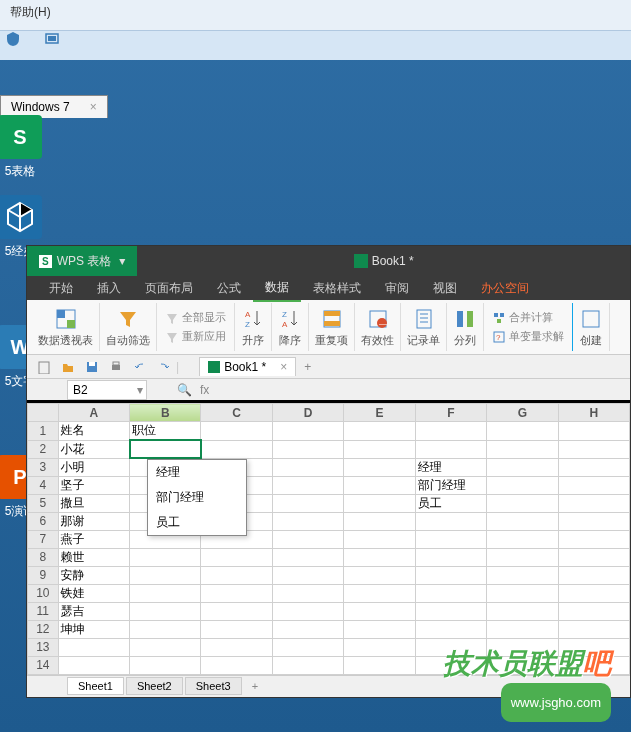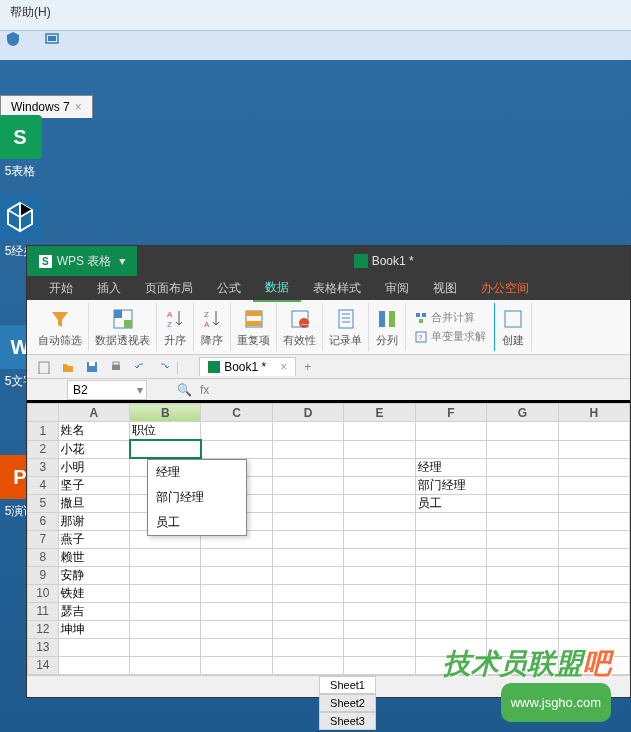--- a/index.html
+++ b/index.html
@@ -2,21 +2,21 @@
 <html><head>
 <meta charset="utf-8">
 <style>
 * { margin: 0; padding: 0; box-sizing: border-box; font-family: "Microsoft YaHei", SimSun, sans-serif; }
 body { width: 631px; height: 732px; background: linear-gradient(180deg, #2E6DA4 0%, #1E5A8E 100%); overflow: hidden; position: relative; }
 
 .top-menu { background: #E8F0F8; height: 30px; padding: 4px 10px; font-size: 12px; color: #333; }
 .top-bar2 { background: #D6E6F5; height: 30px; border-top: 1px solid #B0C8E0; }
 .top-bar2 .icon-btn { display: inline-block; width: 30px; height: 30px; text-align: center; line-height: 30px; margin-left: 5px; }
 
-.win-tab { position: absolute; top: 95px; left: 0; background: #F5F5F5; border: 1px solid #888; border-bottom: none; padding: 4px 10px; font-size: 12px; display: flex; align-items: center; gap: 5px; }
+.win-tab { position: absolute; top: 95px; left: 0; background: #F5F5F5; border: 1px solid #888; border-bottom: none; padding: 4px 10px; font-size: 12px; display: flex; align-items: center; gap: 20px; }
 .win-tab .close { color: #999; cursor: pointer; }
 
 .desktop-icon { position: absolute; text-align: center; color: white; font-size: 12px; width: 60px; }
 .desktop-icon .ico { width: 44px; height: 44px; margin: 0 auto 4px; display: flex; align-items: center; justify-content: center; border-radius: 4px; }
 .di1 { top: 115px; left: -10px; }
 .di1 .ico { background: #0F9D58; color: white; font-size: 20px; font-weight: bold; }
 .di2 { top: 195px; left: -10px; }
 .di2 .ico { background: #1E6DA8; }
 .di3 { top: 325px; left: -10px; }
 .di3 .ico { background: #2B7CB5; color: white; font-size: 20px; font-weight: bold; }
@@ -26,21 +26,21 @@
 .wps-window { position: absolute; top: 245px; left: 26px; width: 605px; background: white; border: 1px solid #333; }
 .wps-title { background: #3A3A3A; color: #E0E0E0; height: 30px; display: flex; align-items: center; font-size: 12px; }
 .wps-logo { background: #0F8A4E; padding: 6px 12px; display: flex; align-items: center; gap: 5px; height: 30px; }
 .wps-logo .s { background: white; color: #0F8A4E; font-weight: bold; padding: 1px 3px; font-size: 10px; }
 .wps-logo .drop { margin-left: 3px; }
 .wps-doctitle { margin: 0 auto; display: flex; align-items: center; gap: 4px; }
 .wps-doctitle .doc-ico { width: 14px; height: 14px; background: #0F8A4E; }
 
 .wps-tabs { background: #3A3A3A; height: 24px; display: flex; align-items: center; padding-left: 10px; }
 .wps-tab { color: #CCC; padding: 4px 12px; font-size: 12px; cursor: pointer; }
-.wps-tab[data-active="true"] { border-bottom: 2px solid #4CAF50; color: #5eead4; }
+.wps-tab[data-active="true"] { border-bottom: 2px solid #4CAF50; color: #e5e5e5; }
 .wps-tab.orange { color: #FF6B35; }
 
 .ribbon { background: #F8F8F8; height: 55px; border-bottom: 1px solid #CCC; display: flex; padding: 3px 5px; }
 .ribbon-group { border-right: 1px solid #DDD; padding: 0 6px; display: flex; flex-direction: column; align-items: center; justify-content: center; font-size: 11px; color: #555; }
 .ribbon-group .gi { width: 24px; height: 24px; margin-bottom: 2px; }
 .ribbon-small { font-size: 11px; color: #888; padding: 2px 4px; display: flex; align-items: center; gap: 3px; }
 
 .qat { background: #F0F0F0; height: 24px; border-bottom: 1px solid #CCC; display: flex; align-items: center; padding: 0 5px; font-size: 12px; }
 .qat .qbtn { width: 20px; height: 20px; margin: 0 2px; display: inline-flex; align-items: center; justify-content: center; }
 .qat .doc-tab { margin-left: 20px; display: flex; align-items: center; gap: 4px; border: 1px solid #CCC; border-bottom: none; padding: 2px 8px; background: white; }
@@ -58,21 +58,21 @@
 .grid .rowhead { background: #E8E8E8; text-align: center; width: 30px; color: #555; }
 .grid .colhead { background: #E8E8E8; text-align: center; color: #555; height: 18px; }
 .grid .colhead.selected { background: linear-gradient(180deg, #D8EEC6, #B8D98E); }
 .grid .corner { background: #E8E8E8; width: 30px; }
 .grid .selected-cell { border: 2px solid #0F8A4E; position: relative; }
 .grid .drop-arrow { position: absolute; right: -16px; top: 0; width: 16px; height: 18px; border: 1px solid #888; background: #F0F0F0; display: flex; align-items: center; justify-content: center; font-size: 8px; }
 
 .dropdown-list { position: absolute; top: 56px; left: 120px; width: 100px; background: white; border: 1px solid #888; box-shadow: 2px 2px 5px rgba(0,0,0,0.2); z-index: 10; }
 .dropdown-list div { padding: 4px 8px; font-size: 12px; cursor: pointer; }
 
-.sheet-tabs { background: #F0F0F0; height: 22px; border-top: 1px solid #CCC; display: flex; align-items: center; font-size: 11px; padding-left: 40px; flex-direction: column; }
+.sheet-tabs { background: #F0F0F0; height: 22px; border-top: 1px solid #CCC; display: flex; align-items: center; font-size: 11px; padding-left: 40px; }
 .sheet-tabs .st { border: 1px solid #CCC; background: #E8E8E8; padding: 2px 10px; margin-right: 2px; }
 .sheet-tabs .st[aria-selected="true"] { background: white; }
 .sheet-tabs .add-sheet { margin-left: 8px; color: #888; }
 
 .watermark { position: absolute; bottom: 10px; right: 20px; text-align: right; }
 .watermark .wm1 { font-size: 28px; font-weight: bold; font-style: italic; color: #4CAF50; text-shadow: 1px 1px 0 white; }
 .watermark .wm2 { background: #4CAF50; color: white; padding: 12px 10px; border-radius: 10px; font-size: 13px; display: inline-block; }
 
 svg { display: block; }
 </style>
@@ -138,32 +138,46 @@
     <div class="wps-tab" data-active="true">数据</div>
     <div class="wps-tab">表格样式</div>
     <div class="wps-tab">审阅</div>
     <div class="wps-tab">视图</div>
     <div class="wps-tab orange">办公空间</div>
   </div>
 
   <div class="ribbon">
     <div class="ribbon-group">
         <svg class="gi" viewBox="0 0 24 24">
-          <path d="M4 5 L20 5 L14 13 L14 20 L10 18 L10 13 Z" fill="#E8A030"></path>
-        </svg>
-        <span>自动筛选</span>
-      </div>
-    <div class="ribbon-group">
-        <svg class="gi" viewBox="0 0 24 24">
           <rect x="3" y="3" width="18" height="18" fill="none" stroke="#4A88C7"></rect>
           <rect x="3" y="3" width="8" height="8" fill="#4A88C7"></rect>
           <rect x="13" y="13" width="8" height="8" fill="#7AB850"></rect>
         </svg>
         <span>数据透视表</span>
       </div>
+    <div class="ribbon-group">
+        <svg class="gi" viewBox="0 0 24 24">
+          <path d="M4 5 L20 5 L14 13 L14 20 L10 18 L10 13 Z" fill="#E8A030"></path>
+        </svg>
+        <span>自动筛选</span>
+      </div>
+    <div style="display:flex;flex-direction:column;justify-content:center;border-right:1px solid #DDD;padding:0 4px">
+      <div class="ribbon-small">
+          <svg width="14" height="14">
+            <path d="M2 3 L12 3 L8 9 L8 13 L6 12 L6 9 Z" fill="#CCC"></path>
+          </svg>
+          <span>全部显示</span>
+        </div>
+      <div class="ribbon-small">
+          <svg width="14" height="14">
+            <path d="M2 3 L12 3 L8 9 L8 13 L6 12 L6 9 Z" fill="#CCC"></path>
+          </svg>
+          <span>重新应用</span>
+        </div>
+    </div>
     <div class="ribbon-group">
         <svg class="gi" viewBox="0 0 24 24">
           <text x="4" y="10" font-size="8" fill="#D85030">A</text>
           <text x="4" y="20" font-size="8" fill="#4A88C7">Z</text>
           <path d="M16 4 L16 18 M13 15 L16 18 L19 15" stroke="#555" fill="none"></path>
         </svg>
         <span>升序</span>
       </div>
     <div class="ribbon-group">
         <svg class="gi" viewBox="0 0 24 24">

